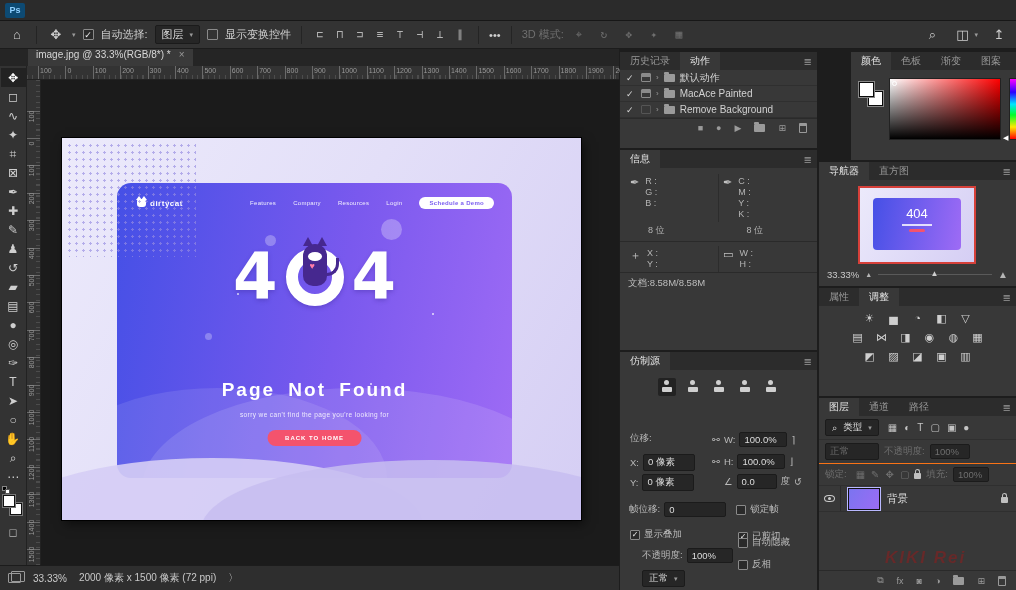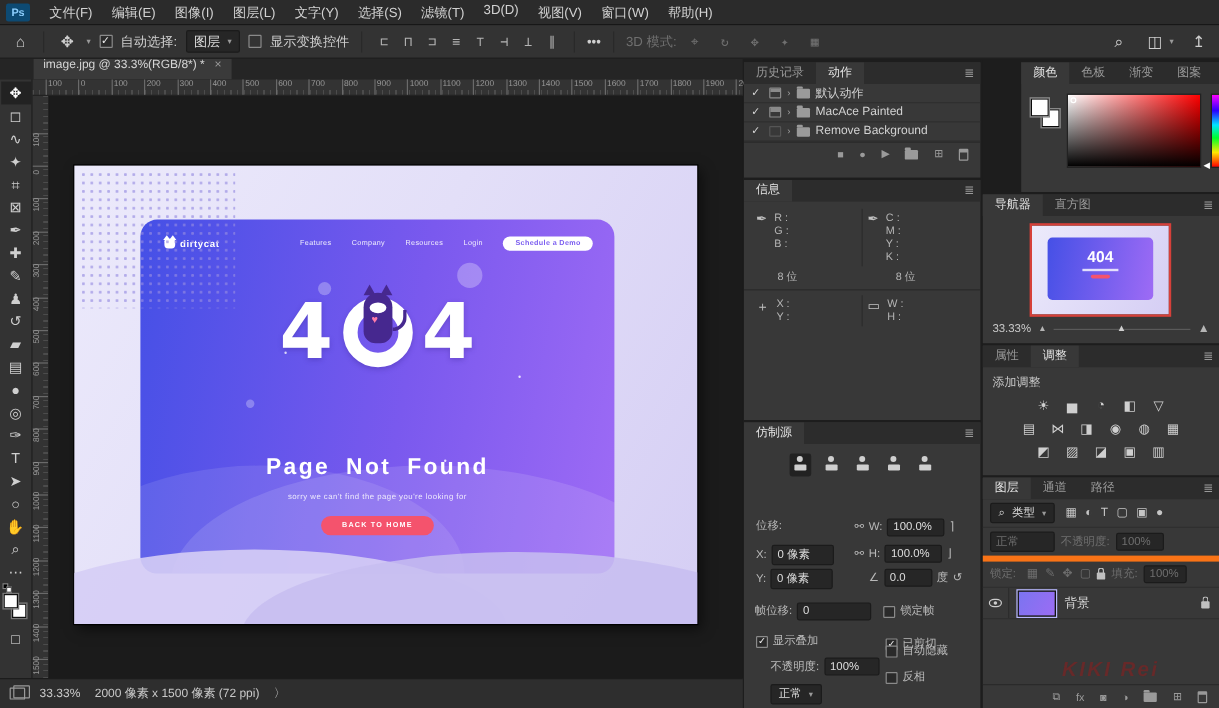--- a/index.html
+++ b/index.html
@@ -134,21 +134,21 @@
   #huebar { position:absolute; left:158px; top:26px; width:12px; height:62px; border:1px solid #222;
     background:linear-gradient(to bottom,#ff00ff 0%,#2a00ff 22%,#00e5ff 42%,#00ff2a 60%,#ffe800 80%,#ff0000 100%); }
   #hue-marker { position:absolute; left:152px; top:82px; color:#fff; font-size:7px; }
   #cswatches { position:absolute; left:8px; top:30px; width:30px; height:30px; }
   #cswatches .fg { position:absolute; left:0; top:0; width:15px; height:15px; background:#fff; border:1px solid #0a0a0a; outline:1px solid #888; z-index:2; }
   #cswatches .bg { position:absolute; left:9px; top:9px; width:15px; height:15px; background:#fff; border:1px solid #0a0a0a; outline:1px solid #888; }
 
   
   #nav-thumb { position:absolute; left:39px; top:24px; width:118px; height:78px; background:linear-gradient(120deg,#eceafb,#d5cef4); border:2px solid #d6403a; overflow:hidden; }
   #nav-card { position:absolute; left:13px; top:10px; width:88px; height:52px; border-radius:4px; background:linear-gradient(100deg,#4550e6,#9e6bf5); }
-  #nav-404 { text-align:center; color:#fff; font-weight:bold; font-size:13px; margin-top:8px; }
+  #nav-404 { text-align:center; color:#fff; font-weight:normal; font-size:13px; margin-top:8px; }
   #nav-sub { width:30px; height:2px; background:rgba(255,255,255,.8); margin:3px auto 0; }
   #nav-btn { width:16px; height:3px; background:#f4536d; border-radius:2px; margin:3px auto 0; }
   .nav-zoomrow { position:absolute; left:0; right:0; bottom:6px; display:flex; align-items:center; gap:6px; padding:0 8px; }
   .nav-track { flex:1; height:1px; background:#5a5a5a; position:relative; }
   .nav-thumbtri { position:absolute; left:46%; top:-5px; color:#cfcfcf; font-size:8px; }
 
   
   .adj-row { display:flex; justify-content:center; gap:9px; margin-top:5px; }
   .adj-icon { width:15px; height:14px; display:flex; align-items:center; justify-content:center; color:#cfcfcf; font-size:11px; }
 
@@ -173,33 +173,20 @@
   #statusbar .zoom { font-size:10px; color:#c9c9c9; }
   #statusbar .dims { font-size:10px; color:#c9c9c9; }
   .stack-icon { width:13px; height:10px; border:1px solid #9a9a9a; border-radius:1px; position:relative; }
   .stack-icon::before { content:''; position:absolute; left:2px; top:-3px; width:12px; height:9px; border:1px solid #9a9a9a; border-radius:1px; }
 </style>
 </head>
 <body>
 
 <div id="menubar" class="abs">
   <div class="ps-logo">Ps</div>
-  <div id="menu-items" style="display:flex;">
-      <div class="menu-item">文件(F)</div>
-      <div class="menu-item">编辑(E)</div>
-      <div class="menu-item">图像(I)</div>
-      <div class="menu-item">图层(L)</div>
-      <div class="menu-item">文字(Y)</div>
-      <div class="menu-item">选择(S)</div>
-      <div class="menu-item">滤镜(T)</div>
-      <div class="menu-item">3D(D)</div>
-      <div class="menu-item">视图(V)</div>
-      <div class="menu-item">窗口(W)</div>
-      <div class="menu-item">帮助(H)</div>
-    </div>
 </div>
 
 <div id="optionsbar" class="abs">
   <span class="opt-icon">⌂</span>
   <span class="opt-divider"></span>
   <span class="opt-icon">✥</span>
   <span class="caret">▾</span>
   <span class="chk">✓</span>
   <span class="opt-label">自动选择:</span>
   <span class="opt-select">
@@ -485,20 +472,21 @@
         <span class="info-lines" style="white-space:pre-line;">X :
 Y :</span>
       </div>
       <div class="vdiv"></div>
       <div class="info-cell">
         <span class="glyph">▭</span>
         <span class="info-lines" style="white-space:pre-line;">W :
 H :</span>
       </div>
     </div>
+    <div class="info-doc">文档:8.58M/8.58M</div>
   </div>
 
   <div class="panel" style="top:302px;height:238px;">
     <div class="tabstrip" id="clone-tabs">
         <span class="ptab active">仿制源</span>
         <span class="pmenu">≣</span>
       </div>
     <div id="clone-stamps" style="display:flex;justify-content:center;gap:8px;margin-top:8px;">
         <span class="stamp-slot selected"><span class="stamp"></span></span>
         <span class="stamp-slot"><span class="stamp"></span></span>
@@ -613,21 +601,20 @@
       <span style="font-size:10px;color:#b5b5b5;">▲</span>
     </div>
   </div>
 
   <div class="panel" style="top:238px;height:108px;">
     <div class="tabstrip" id="adj-tabs">
         <span class="ptab">属性</span>
         <span class="ptab active">调整</span>
         <span class="pmenu">≣</span>
       </div>
-    <div style="font-size:10px;color:#c9c9c9;padding:6px 8px 0;">添加调整</div>
     <div id="adj-rows">
         <div class="adj-row">
           <span class="adj-icon">☀</span>
           <span class="adj-icon">▅</span>
           <span class="adj-icon">◔</span>
           <span class="adj-icon">◧</span>
           <span class="adj-icon">▽</span>
         </div>
         <div class="adj-row">
           <span class="adj-icon">▤</span>
@@ -667,21 +654,21 @@
           <span>▢</span>
           <span>▣</span>
           <span>●</span>
         </span>
     </div>
     <div class="lyr-row-controls" style="border-top:1px solid #2f2f2f;">
       <span class="field disabled" style="width:54px;">正常</span>
       <span class="plabel disabled">不透明度:</span>
       <span class="field disabled" style="width:40px;">100%</span>
     </div>
-    <div class="lyr-row-controls" style="border-top:5px solid #f97316;">
+    <div class="lyr-row-controls" style="border-top:1px solid #f97316;">
       <span class="plabel disabled">锁定:</span>
       <span class="lyr-filter-icons" id="lyr-lock-icons" style="gap:6px;">
           <span class="disabled">▦</span>
           <span class="disabled">✎</span>
           <span class="disabled">✥</span>
           <span class="disabled">▢</span>
         </span>
       <span class="lock"></span>
       <span class="plabel disabled">填充:</span>
       <span class="field disabled" style="width:36px;">100%</span>

